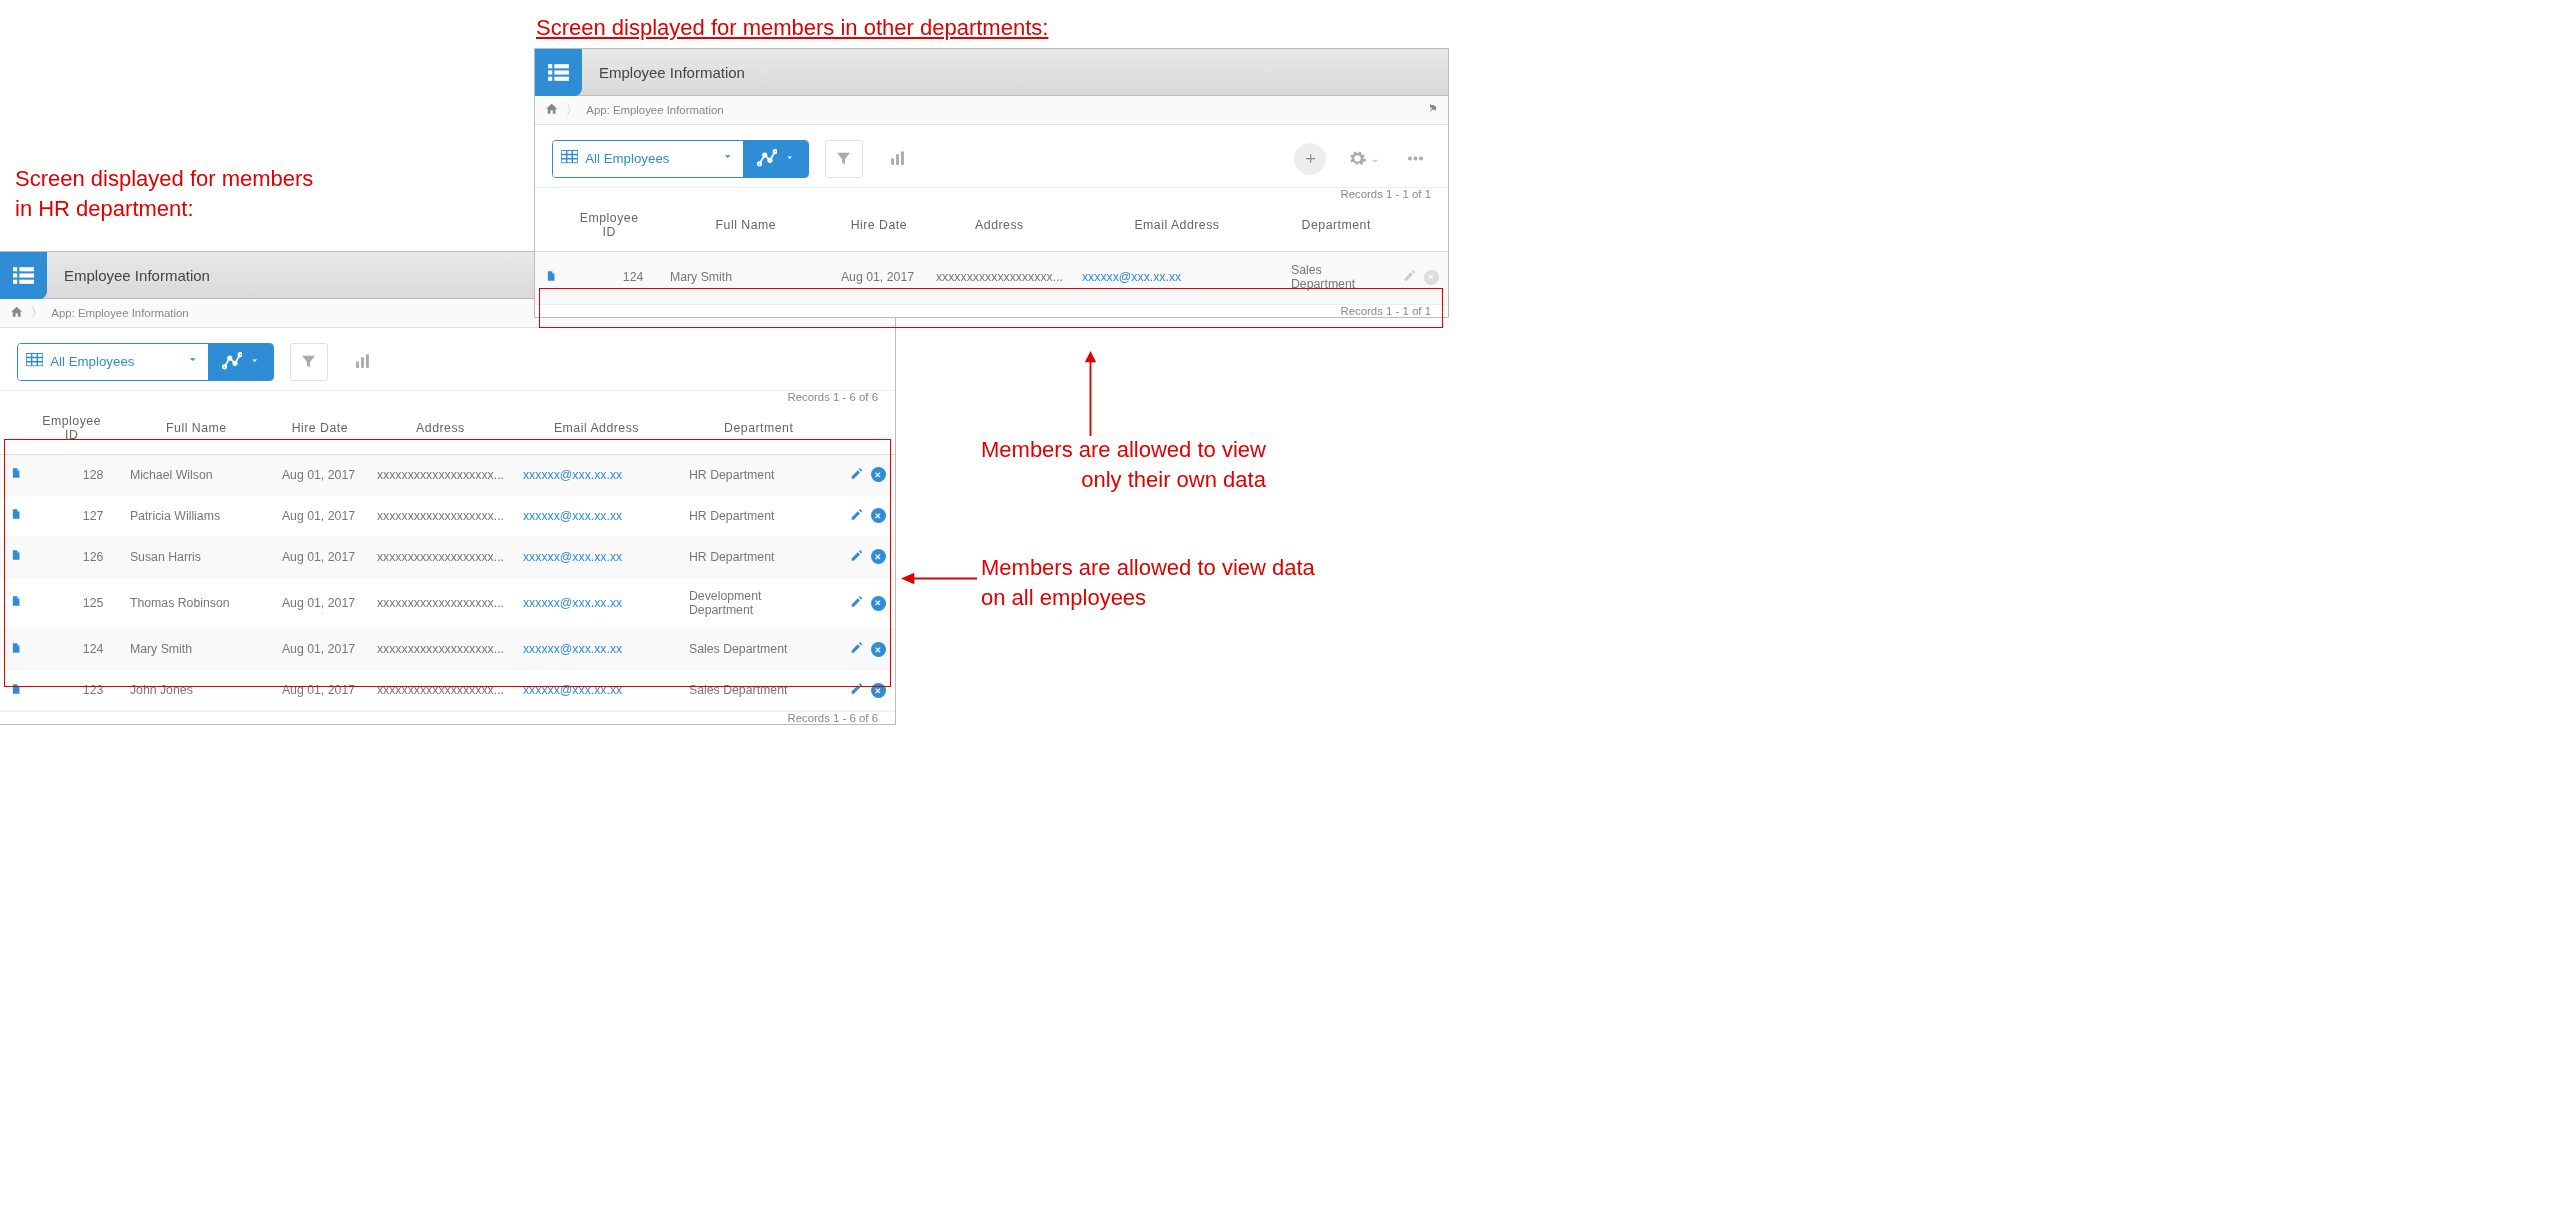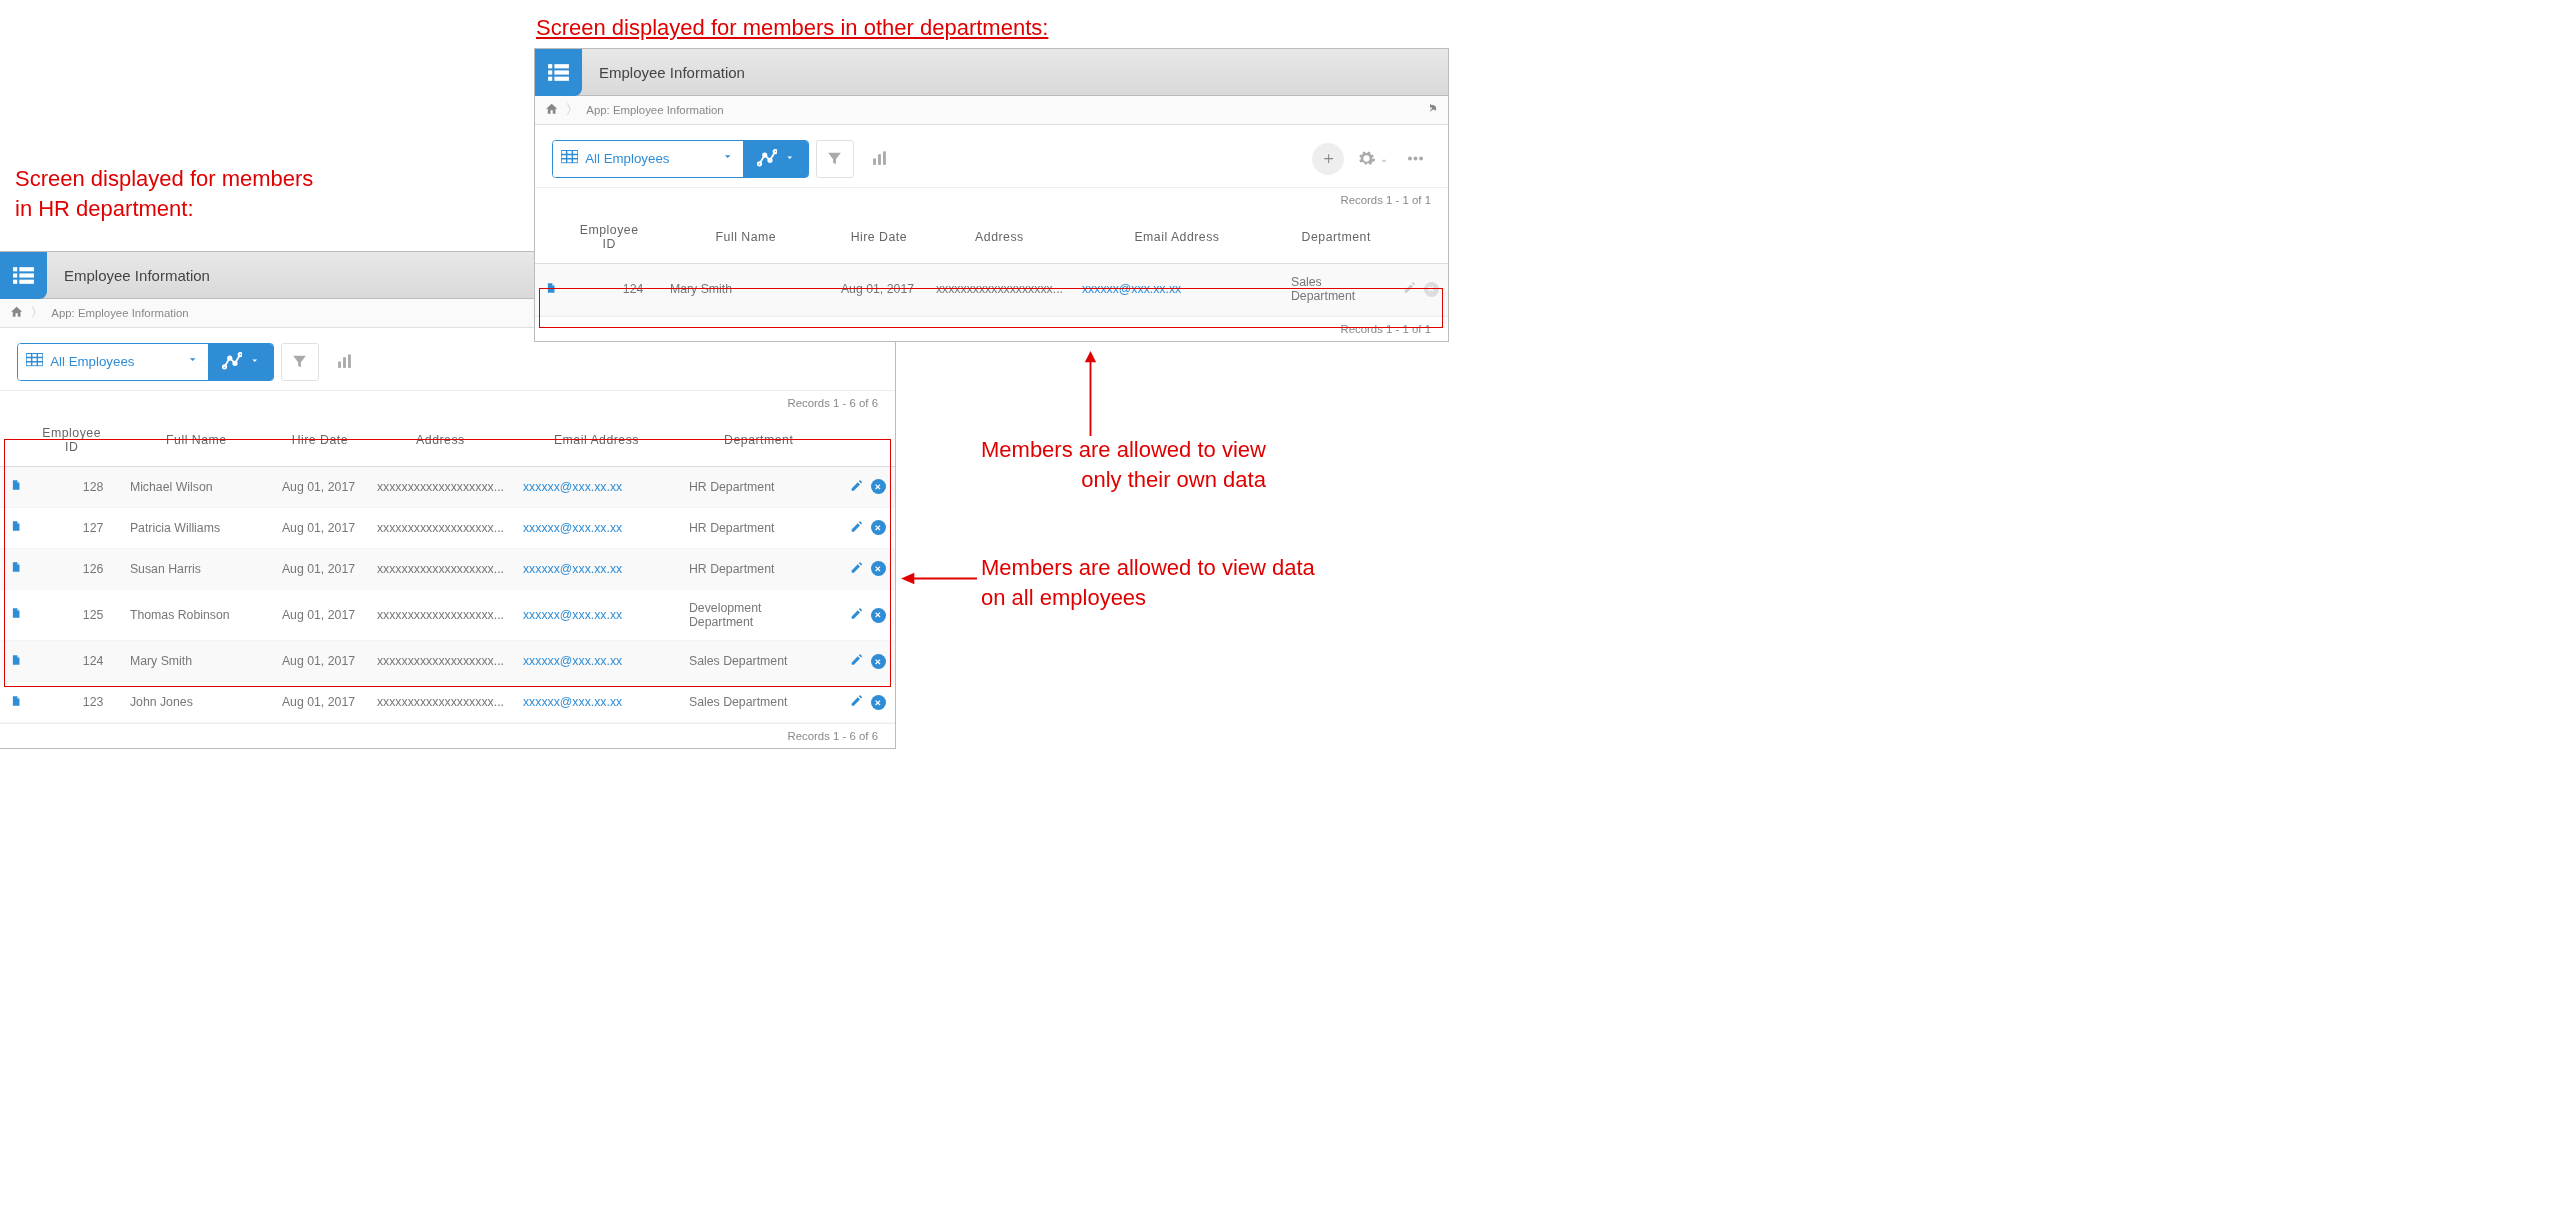--- a/index.html
+++ b/index.html
@@ -57,21 +57,21 @@
     background: #fafafa;
   }
   .breadcrumb .home-icon svg { width: 13.3px; height: 13.3px; fill: #888; }
   .breadcrumb .chev { margin: 0 7.6px; color: #bbb; font-size: 13.3px; }
   .breadcrumb .pin { margin-left: auto; }
   .breadcrumb .pin svg { width: 11.4px; height: 11.4px; fill: #888; }
   .toolbar {
     display: flex;
     align-items: center;
     padding: 15px 17px 9.5px;
-    gap: 7px;
+    gap: 16px;
   }
   .view-group {
     display: flex;
     align-items: stretch;
     border: 1.9px solid #2f8dd6;
     border-radius: 3.8px;
     overflow: hidden;
     height: 38px;
   }
   .view-select {
@@ -119,21 +119,21 @@
   }
   .circle-btn svg { width: 13.3px; height: 13.3px; fill: #888; }
   .gear-btn, .more-btn {
     display: flex; align-items: center; gap: 3.8px;
     cursor: pointer; padding: 0 5.7px;
   }
   .gear-btn svg, .more-btn svg { width: 19px; height: 19px; fill: #aaa; }
   .gear-btn .mini-chev { font-size: 9.5px; color: #aaa; }
   .records-count {
     text-align: right;
-    padding: 6px 17px;
+    padding: 0 17px;
     font-size: 11.4px;
     color: #888;
     border-top: 0.9px solid #eee;
   }
   .records-count.bottom { border-top: 0.9px solid #eee; border-bottom: none; }
   table.grid {
     width: 100%;
     border-collapse: collapse;
     font-size: 12.3px;
   }

